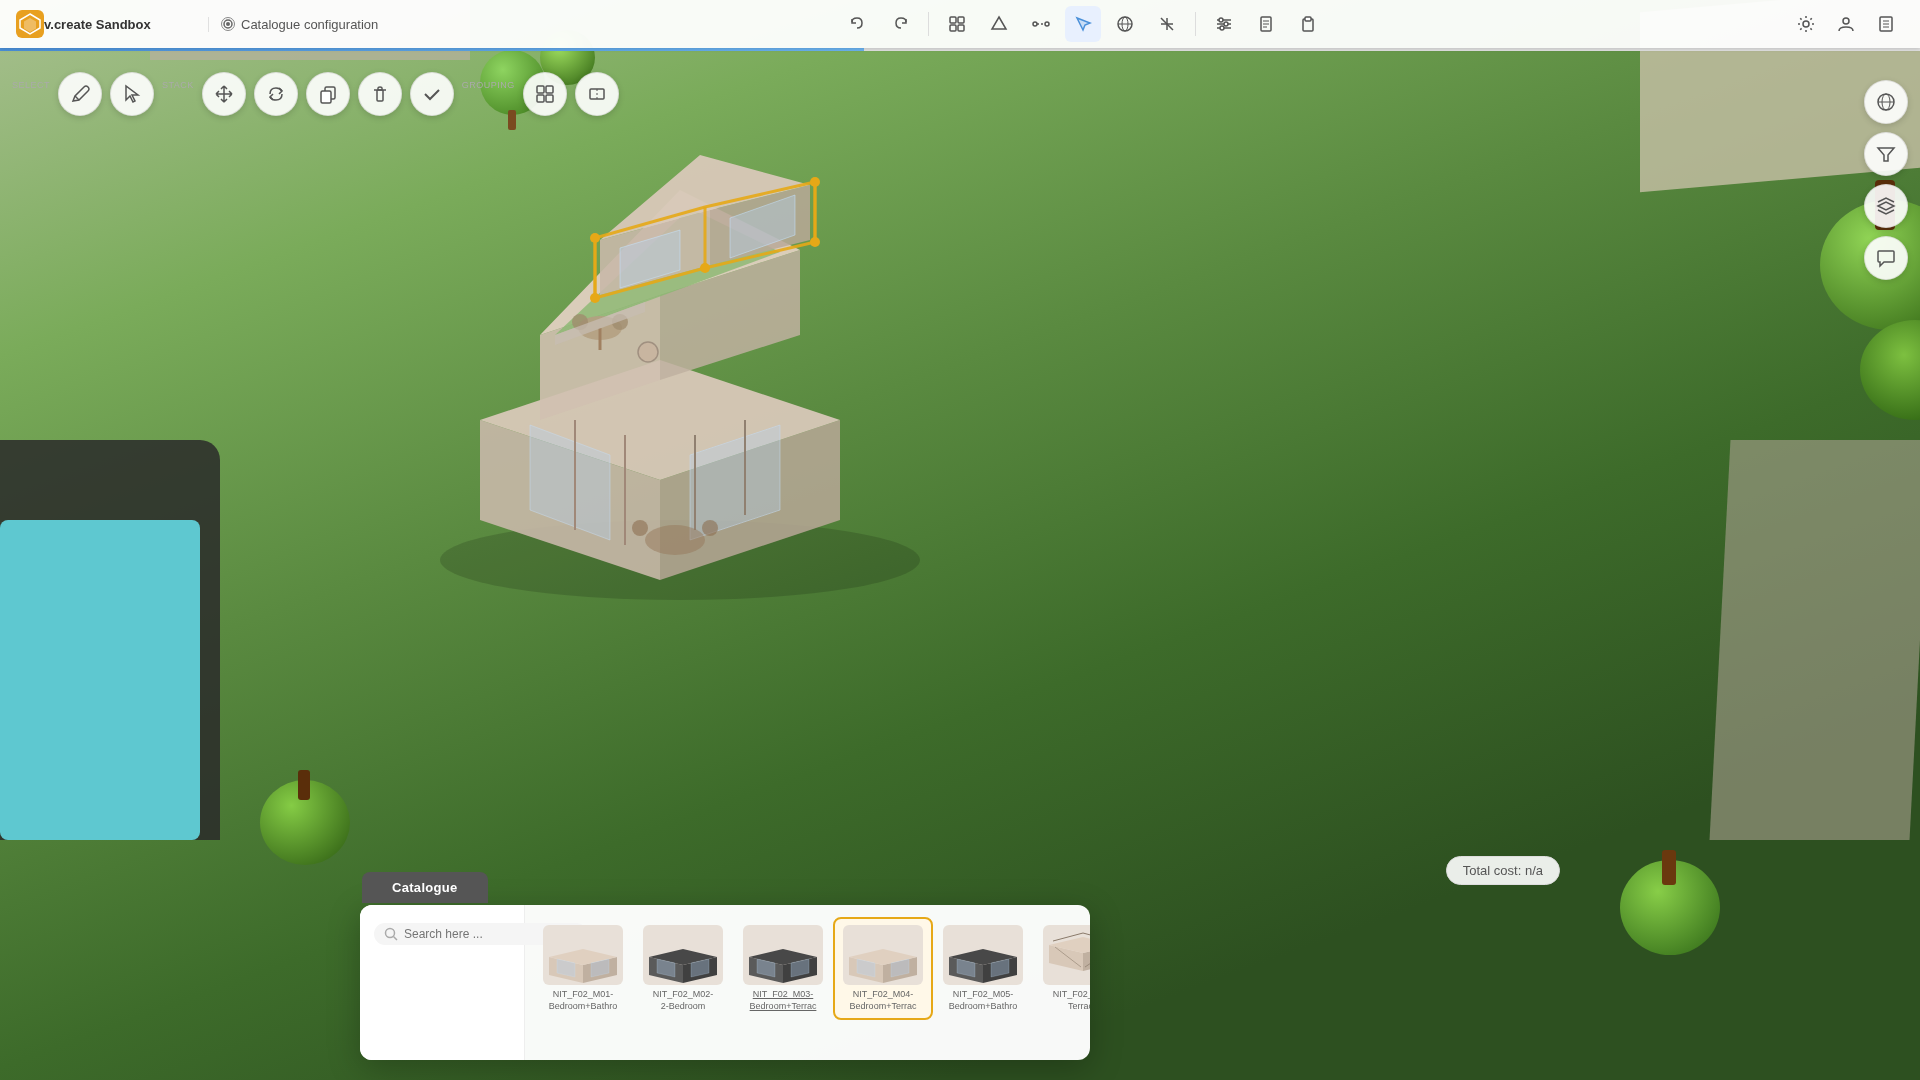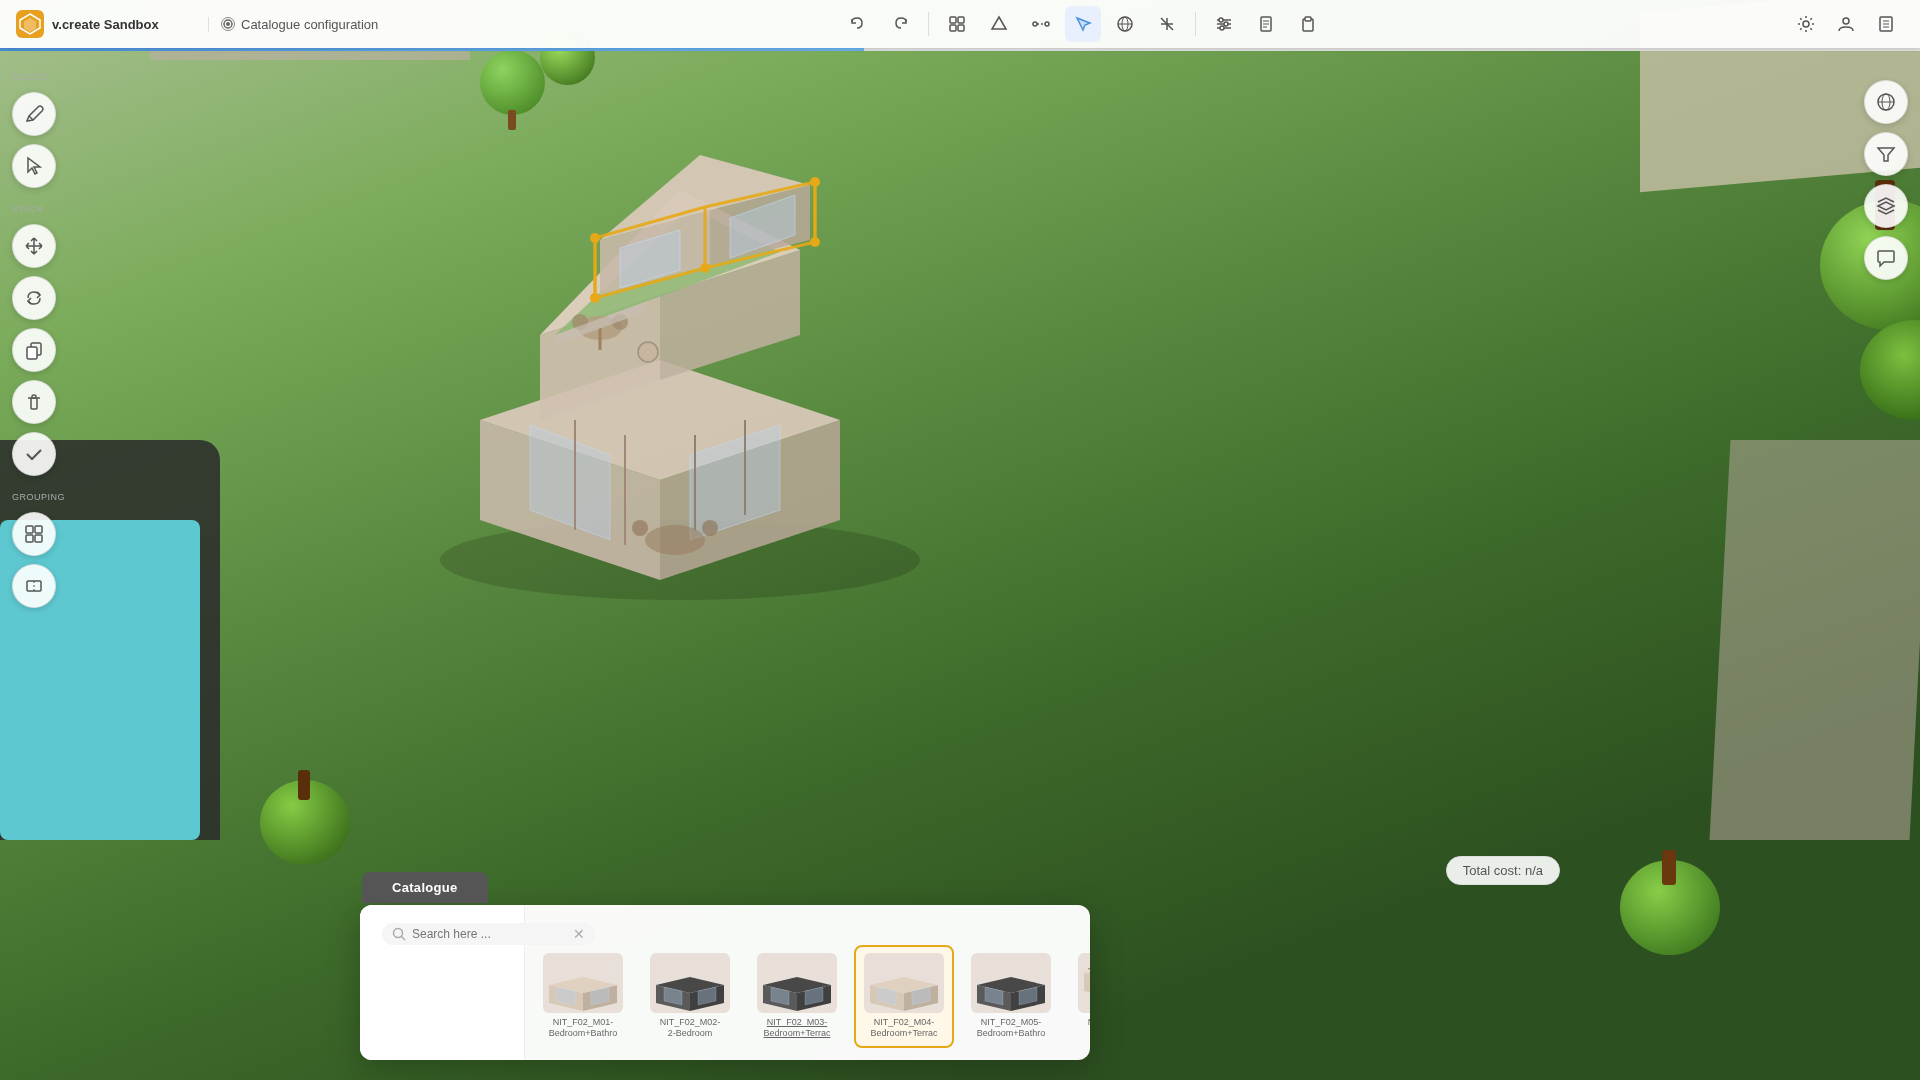--- a/index.html
+++ b/index.html
@@ -52,21 +52,20 @@
       align-items: center;
       padding: 0 16px;
       gap: 12px;
       z-index: 100;
       box-shadow: 0 1px 4px rgba(0,0,0,0.15);
     }
 
     #logo-area {
       display: flex;
       align-items: center;
-      gap: 8px;
       min-width: 180px;
     }
 
     #logo-icon {
       width: 28px;
       height: 28px;
     }
 
     #config-area {
       display: flex;
@@ -129,23 +128,23 @@
     #progress-fill {
       height: 100%;
       background: linear-gradient(90deg, #4a90d9, #6bb3f0);
       width: 45%;
     }
 
     
     #left-toolbar {
       position: absolute;
       left: 12px;
-      top: 64px;
-      display: flex;
-      flex-direction: column;
+      top: 72px;
+      display: flex;
+      flex-direction: row;
       gap: 8px;
       z-index: 50;
     }
 
     .left-section-label {
       font-size: 9px;
       color: #aaa;
       text-transform: uppercase;
       letter-spacing: 0.5px;
       margin-top: 8px;
@@ -206,21 +205,21 @@
 
     #catalogue-inner {
       display: flex;
       height: 155px;
     }
 
     #catalogue-sidebar {
       width: 165px;
       background: #fff;
       border-right: 1px solid #eee;
-      padding: 12px 12px;
+      padding: 12px 4px;
       flex-shrink: 0;
     }
 
     #search-row {
       display: flex;
       align-items: center;
       gap: 6px;
       padding: 6px 10px 10px;
     }
 
@@ -262,23 +261,23 @@
     .cat-item.active {
       color: #333;
       font-weight: 600;
       background: #f0f0f0;
     }
 
     #catalogue-items {
       flex: 1;
       padding: 12px 8px;
       display: flex;
-      gap: 7px;
+      gap: 0;
       overflow-x: auto;
-      align-items: flex-end;
+      align-items: flex-start;
     }
 
     .cat-card {
       width: 100px;
       flex-shrink: 0;
       display: flex;
       flex-direction: column;
       align-items: center;
       gap: 4px;
       cursor: pointer;

